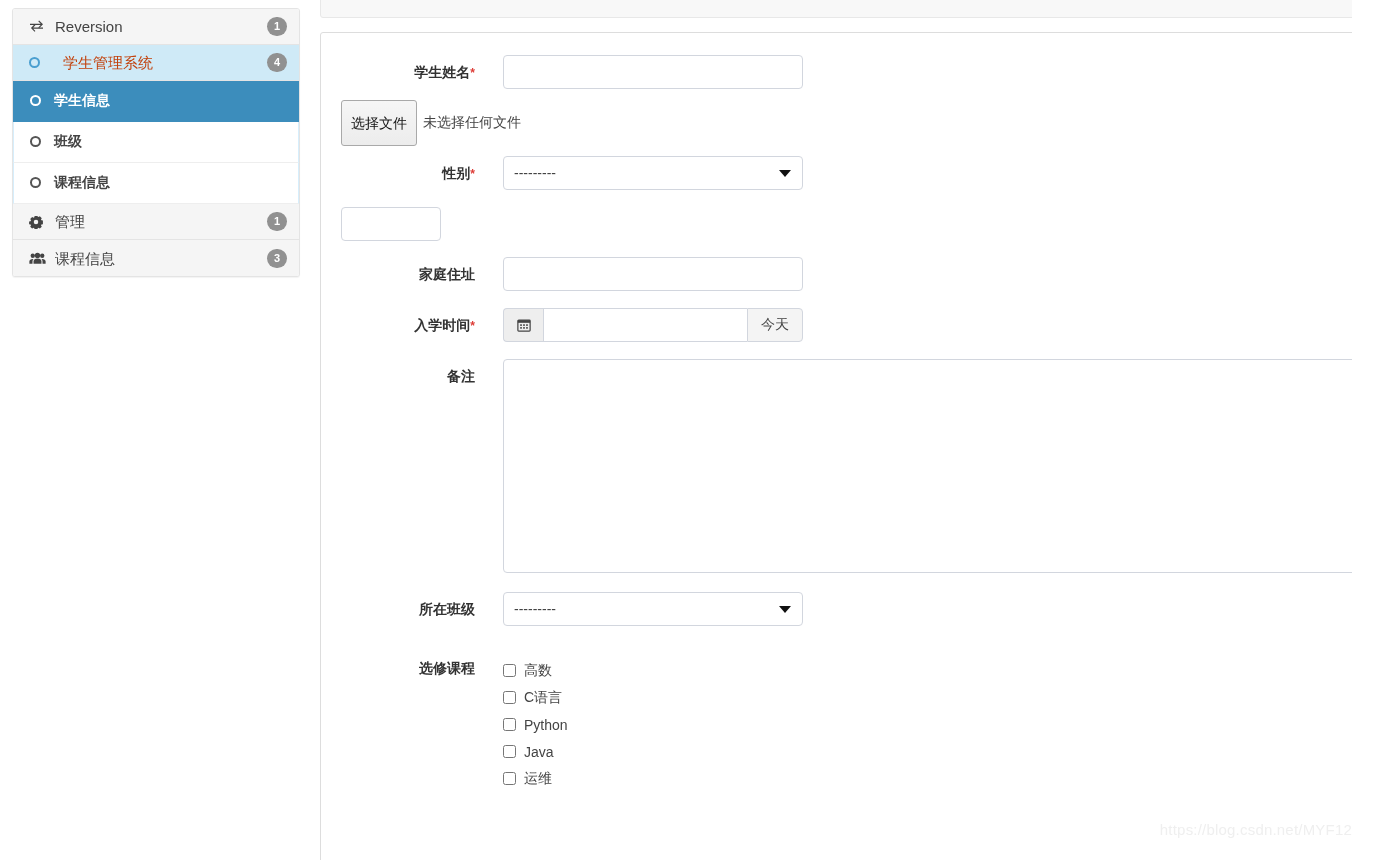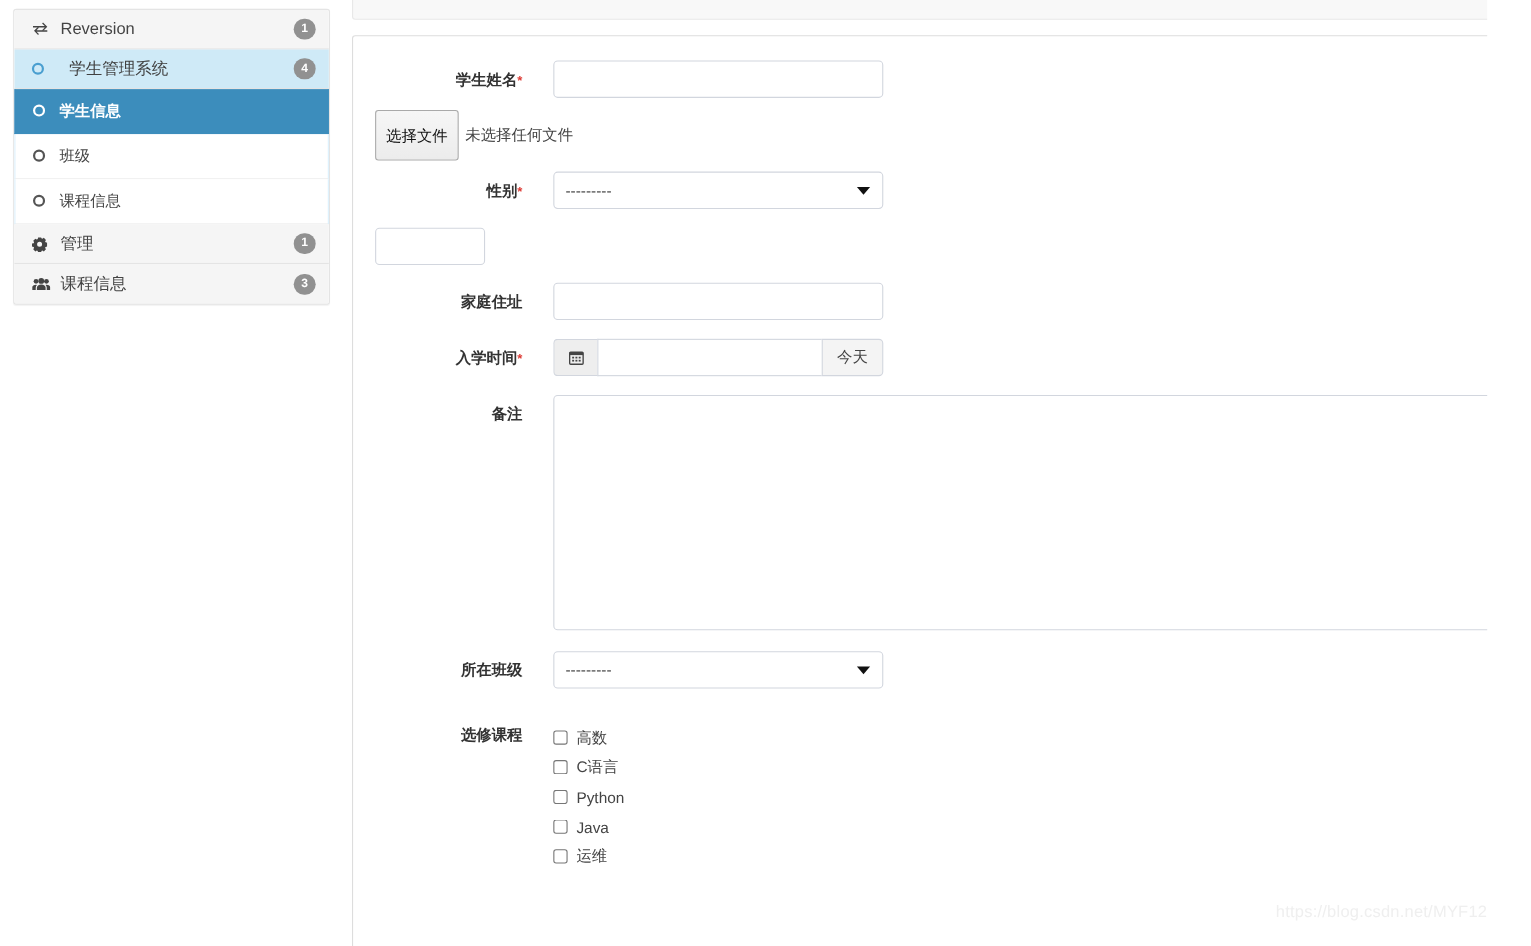--- a/index.html
+++ b/index.html
@@ -54,21 +54,21 @@
     justify-content: flex-start;
     font-size: 14px;
     color: #444444;
     flex: 0 0 auto;
   }
   .nav-section.app {
     background: #cfeaf7;
     color: #4a9fd0;
   }
   .nav-section.app .ico { color: #4a9fd0; }
-  .nav-section.app .sec-label { color: #404040; margin-left: 12px; }
+  .nav-section.app .sec-label { color: #c2410c; margin-left: 12px; }
   .sec-label { flex: 1 1 auto; margin-left: 4px; line-height: 1; }
   .badge {
     flex: 0 0 auto;
     min-width: 20px;
     height: 19px;
     line-height: 19px;
     padding: 0 7px;
     border-radius: 10px;
     background: #919191;
     color: #ffffff;
@@ -82,20 +82,21 @@
     align-items: center;
     height: 41px;
     padding: 0 12px 0 16px;
     background: #ffffff;
     border-bottom: 1px solid #eeeeee;
     border-left: 1px solid #d6eefc;
     border-right: 1px solid #d6eefc;
     cursor: pointer;
     font-size: 14px;
     color: #444444;
+    font-weight: bold;
   }
   .nav-item:last-child { border-bottom: 1px solid #d6eefc; }
   .nav-item .ico {
     width: 22px;
     font-size: 12px;
     color: #555555;
     flex: 0 0 auto;
     line-height: 1;
   }
   .nav-item .item-label { margin-left: 2px; }

